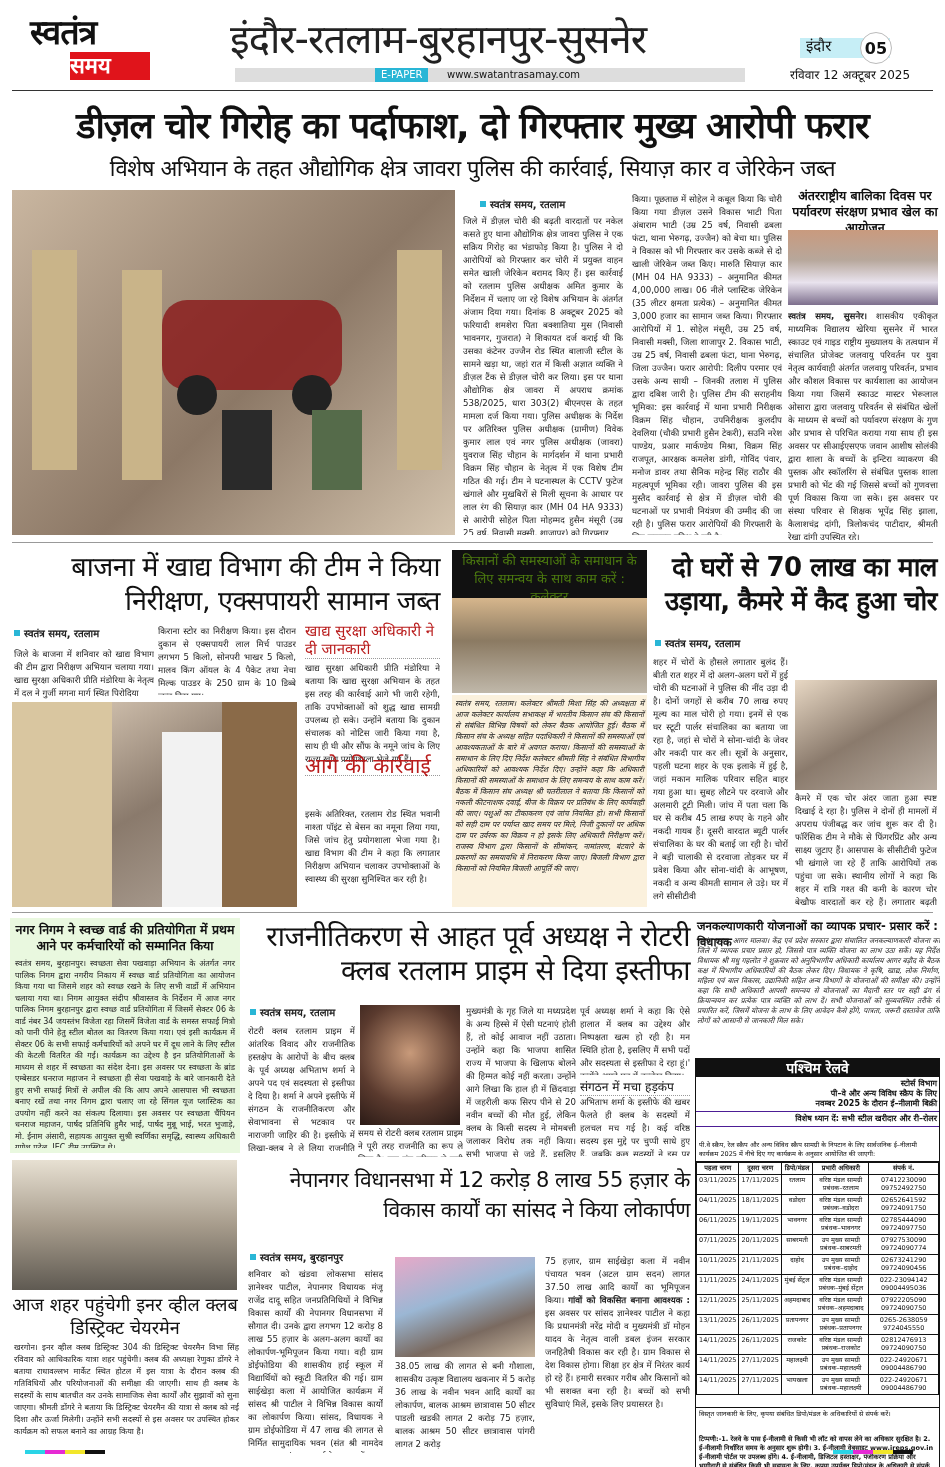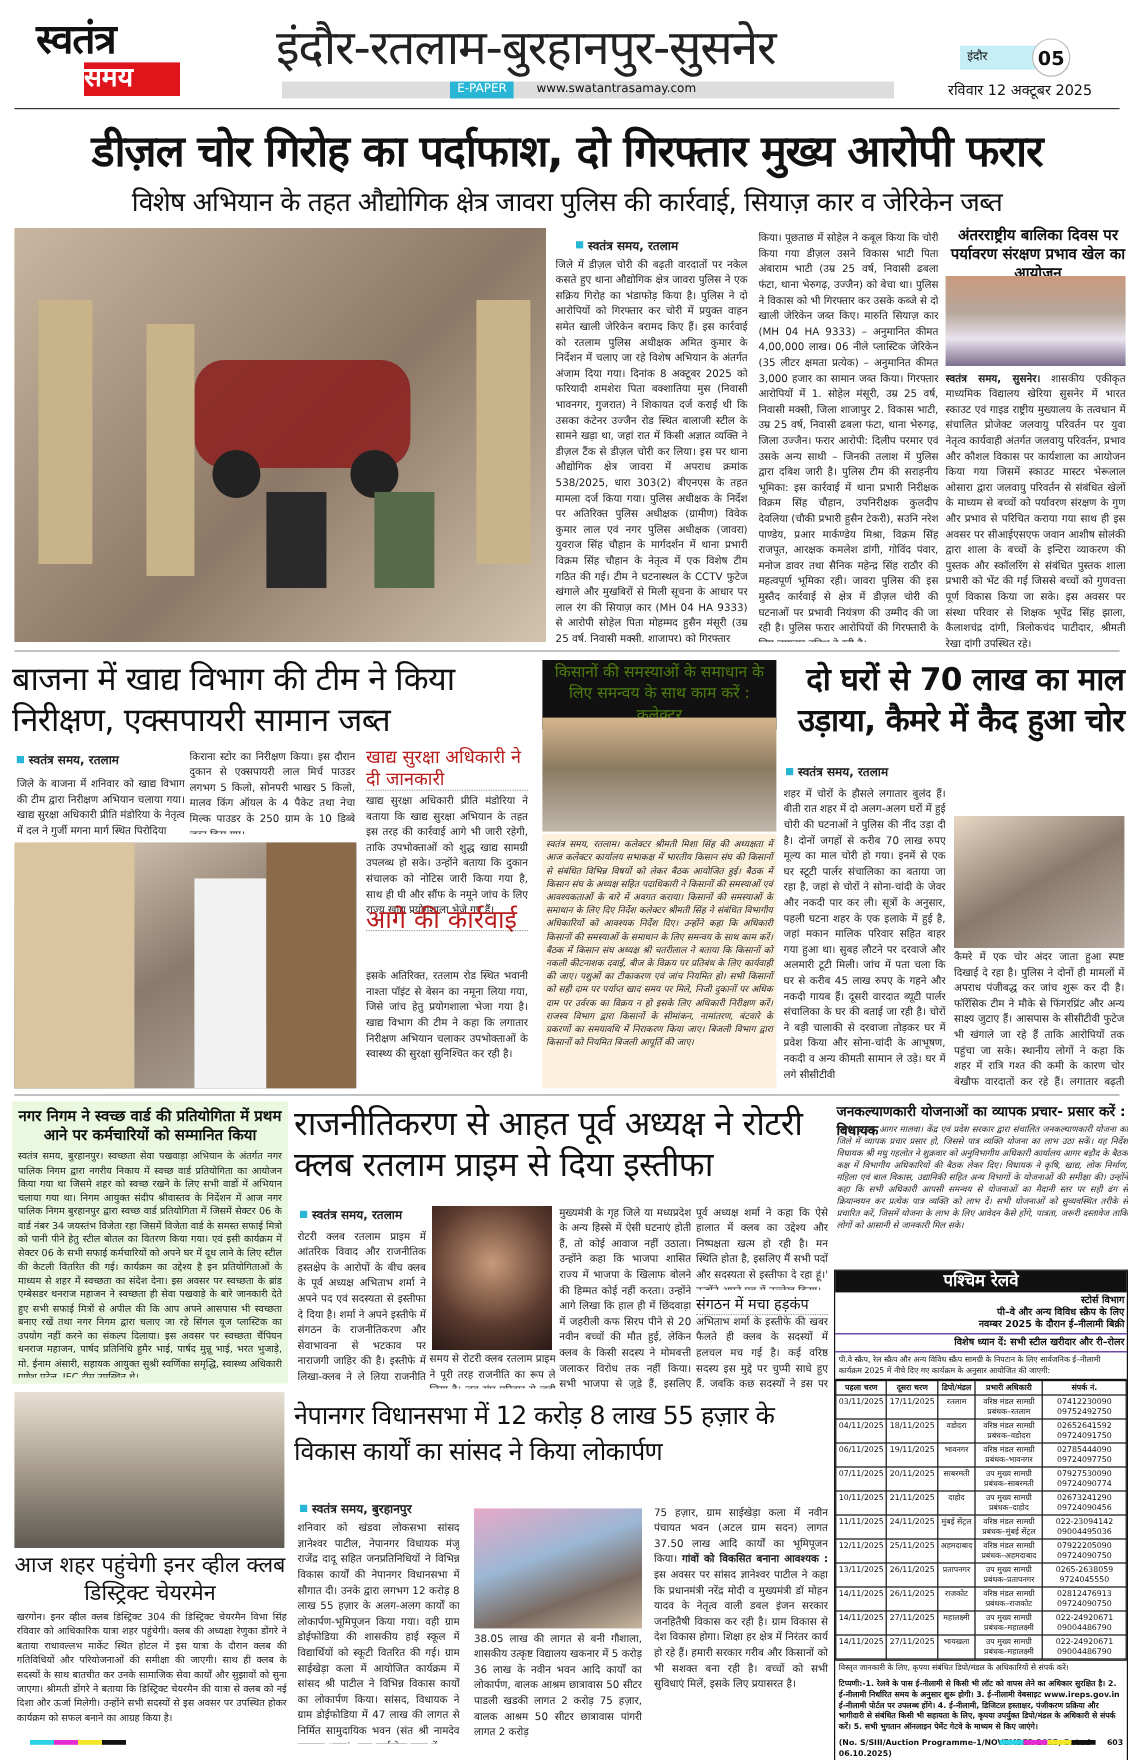--- a/index.html
+++ b/index.html
@@ -5,49 +5,49 @@
   * { box-sizing: border-box; margin: 0; padding: 0; }
   body { width: 945px; height: 1467px; background: #fff; font-family: "DejaVu Sans", sans-serif; color: #111; position: relative; overflow: hidden; }
   .abs { position: absolute; }
   .logo-top { left: 30px; top: 8px; font-size: 34px; font-weight: bold; color: #111; letter-spacing: -1px; font-family: "DejaVu Serif", serif; }
   .logo-bottom { left: 70px; top: 52px; width: 80px; height: 28px; background: #e0141b; color: #fff; font-size: 22px; font-weight: bold; text-align: left; line-height: 28px; }
   .edition-title { left: 230px; top: 10px; font-size: 40px; color: #222; font-family: "DejaVu Sans", sans-serif; letter-spacing: -1px; }
   .epaper-bar { left: 235px; top: 68px; width: 510px; height: 14px; background: #ddd; }
   .epaper-tag { position: absolute; left: 140px; top: 0; height: 14px; padding: 0 6px; background: #29b6d6; color: #fff; font-size: 10px; line-height: 14px; }
   .epaper-url { position: absolute; left: 212px; top: 0; font-size: 10px; line-height: 14px; color: #111; }
   .city-box { left: 800px; top: 38px; width: 90px; height: 20px; background: #c6eef6; }
-  .city-name { position: absolute; left: 6px; top: 0; font-size: 10px; line-height: 20px; }
+  .city-name { position: absolute; left: 6px; top: 0; font-size: 15px; line-height: 20px; font-family: Liberation Mono, monospace; }
   .page-no { position: absolute; left: 60px; top: -6px; width: 32px; height: 32px; border-radius: 50%; background: #ffffff; border: 1px solid #bbb; font-weight: bold; font-size: 16px; text-align: center; line-height: 32px; }
   .date { left: 790px; top: 66px; font-size: 12px; }
   .rule { left: 12px; width: 921px; height: 1px; background: #333; }
   .hl-main { left: 10px; top: 100px; width: 925px; text-align: center; font-size: 36px; font-weight: bold; letter-spacing: -1px; white-space: nowrap; }
   .hl-sub { left: 10px; top: 152px; width: 925px; text-align: center; font-size: 22px; white-space: nowrap; letter-spacing: -0.5px; }
   .photo { background: linear-gradient(135deg,#a89c86,#6e6a60 60%,#9a8e78); }
   .photo.warm { background: linear-gradient(135deg,#c9b6a0,#8c7866 55%,#d4c4ae); }
   .photo.pink { background: linear-gradient(160deg,#e7a9c8,#9bb7d4 40%,#7a6a60 70%,#c7b59e); }
   .photo.hall { background: linear-gradient(180deg,#c99a7e,#b7a79b 40%,#e9e3ee 70%,#7d6f8d); }
   .photo.meet { background: linear-gradient(180deg,#d6b68c,#8b7a62 45%,#c0b8aa); }
   .photo.face { background: radial-gradient(circle at 50% 40%,#c89a7a,#5a3a2e 60%,#2a1a16); }
   .photo.group { background: linear-gradient(180deg,#e7e0d2,#a79c8c 50%,#5f5a52); }
   .photo.office { background: linear-gradient(150deg,#e8d8c4,#8a7a6c 50%,#b8aca0); }
   .dateline { font-size: 10px; font-weight: bold; color: #222; display: flex; align-items: center; gap: 4px; }
   .dateline::before { content: ""; width: 6px; height: 6px; background: #29b6d6; display: inline-block; }
   .col-text { font-size: 8.6px; line-height: 13px; color: #222; text-align: justify; overflow: hidden; }
-  .section-hl { text-align: left; font-size: 27px; line-height: 34px; color: #111; letter-spacing: -0.5px; }
+  .section-hl { text-align: right; font-size: 27px; line-height: 34px; color: #111; letter-spacing: -0.5px; }
   .box-black { background: #111; color: #4d7c0f; text-align: center; font-size: 13px; line-height: 18px; padding: 2px 4px; }
   .green-box { background: #e9f8df; }
   .cream { background: #fbf1dd; }
   .sidehead { font-size: 15px; line-height: 18px; color: #b91c1c; border-bottom: 1px dotted #999; }
   .rail { left: 695px; top: 1058px; width: 245px; border: 1px solid #111; font-size: 7px; }
   .rail-head { background: #111; color: #fff; text-align: center; font-size: 14px; line-height: 18px; font-weight: bold; }
   .rail-sub { text-align: right; font-size: 8px; line-height: 10px; font-weight: bold; padding: 2px; border-bottom: 1px solid #4c1d95; }
   .rail table { width: 100%; border-collapse: collapse; }
   .rail td, .rail th { border: 1px solid #111; font-size: 6.5px; line-height: 8.5px; padding: 1px 2px; text-align: center; vertical-align: top; }
   .rail th { font-weight: bold; }
-  .rail-foot { font-size: 6.5px; line-height: 9px; padding: 2px 3px; }
+  .rail-foot { font-size: 6.5px; line-height: 9px; padding: 2px 3px; margin-top: 12px; }
   .reg { top: 1450px; width: 20px; height: 4px; }
 </style>
 </head>
 <body>
 
 <div class="abs logo-top">स्वतंत्र</div>
 <div class="abs logo-bottom">समय</div>
 <div class="abs edition-title">इंदौर-रतलाम-बुरहानपुर-सुसनेर</div>
 <div class="abs epaper-bar">
   <span class="epaper-tag">E-PAPER</span>

